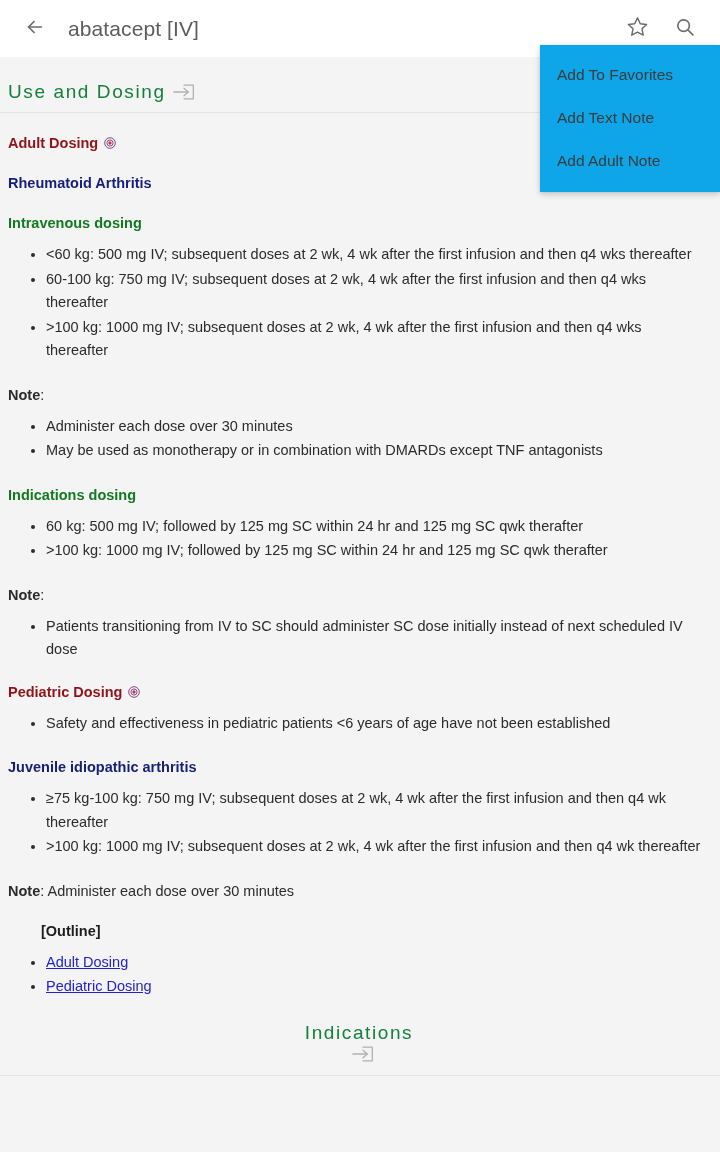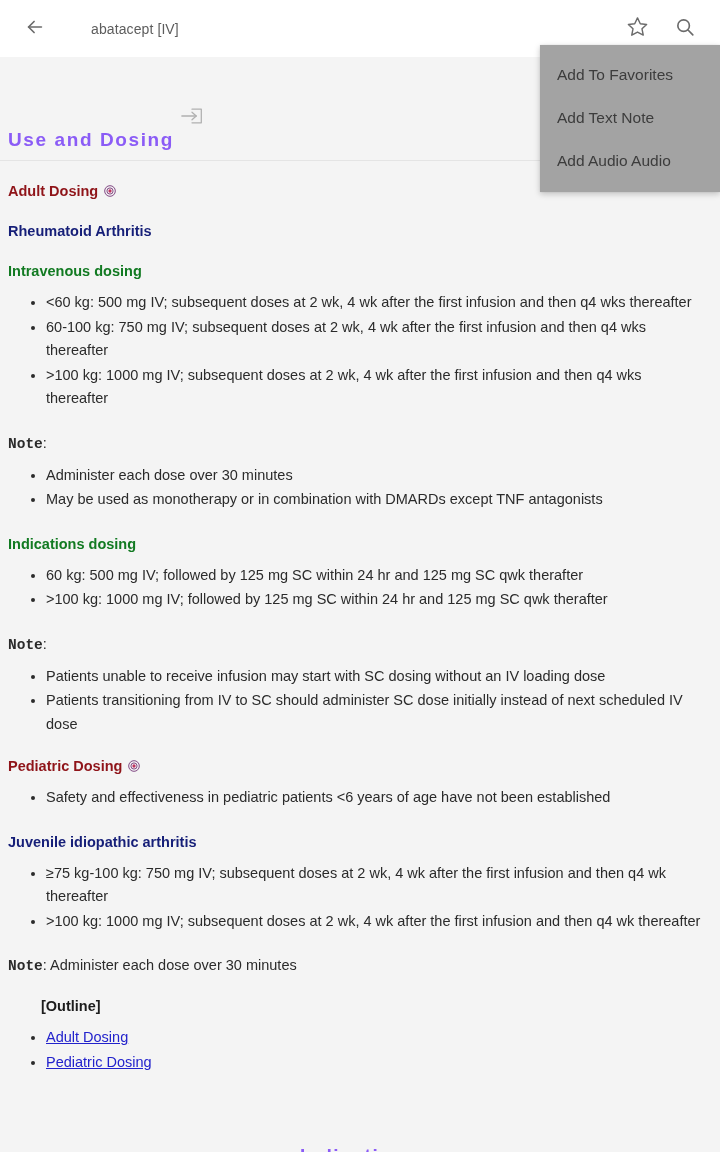--- a/index.html
+++ b/index.html
@@ -27,42 +27,42 @@
     padding: 0 18px 0 20px;
     z-index: 5;
   }
   .appbar .back {
     width: 30px; height: 30px;
     display: flex; align-items: center; justify-content: center;
     flex: 0 0 auto;
     cursor: pointer;
   }
   .appbar .title {
-    margin-left: 41px;
-    font-size: 14px;
+    margin-left: 18px;
+    font-size: 21px;
     color: #5d5d5d;
     font-weight: 400;
     letter-spacing: .1px;
     white-space: nowrap;
   }
   .appbar .spacer { flex: 1 1 auto; }
   .appbar .act {
     width: 34px; height: 34px;
     display: flex; align-items: center; justify-content: center;
     cursor: pointer;
     flex: 0 0 auto;
   }
   .appbar .act + .act { margin-left: 14px; }
 
   
   .menu {
     position: absolute;
     top: 45px; right: 0;
     width: 180px;
-    background: #a3a3a3;
+    background: #0ea5e9;
     box-shadow: 0 2px 6px rgba(0,0,0,.22), 0 0 1px rgba(0,0,0,.12);
     z-index: 30;
     padding: 8px 0 10px 0;
   }
   .menu-item {
     height: 43px;
     display: flex; align-items: center;
     padding: 0 0 0 17px;
     font-size: 15.5px;
     color: #3c3c3c;
@@ -81,24 +81,23 @@
 
   .section-head {
     padding: 24px 10px 9px 8px;
     border-bottom: 1px solid #e4e4e4;
     display: flex;
     align-items: center;
   }
   .section-head.bottom { padding-top: 22px; padding-bottom: 11px; flex-direction: column; }
   .section-title {
     font-size: 19px;
-    font-weight: 700;
-    color: #8b5cf6;
+    font-weight: 400;
+    color: #15803d;
     letter-spacing: 1.6px;
-    margin-top: 48px;
   }
   .jump-icon {
     margin-left: 7px;
     display: inline-flex;
     align-items: center;
     cursor: pointer;
   }
 
   .body-block { padding: 0 10px 0 8px; }
 
@@ -122,21 +121,21 @@
     color: #127a22;
     font-weight: 700;
     font-size: 14.5px;
     margin: 24px 0 0 0;
   }
   .note-line {
     color: #2b2b2b;
     font-size: 14.5px;
     margin: 24px 0 0 0;
   }
-  .note-line b { font-weight: 700; font-family: Liberation Mono, monospace; }
+  .note-line b { font-weight: 700; }
 
   ul.bullets {
     margin: 12px 0 0 0;
     padding: 0 0 0 38px;
     list-style: none;
   }
   ul.bullets li {
     position: relative;
     color: #2b2b2b;
     font-size: 14.5px;
@@ -194,21 +193,21 @@
         <svg width="22" height="22" viewBox="0 0 24 24" fill="none" stroke="#6b6b6b" stroke-width="1.8" stroke-linecap="round">
           <circle cx="10.5" cy="10.5" r="6.3"></circle>
             <line x1="15.3" y1="15.3" x2="20.5" y2="20.5"></line>
         </svg>
       </span>
     </div>
 
     <div class="menu">
       <div class="menu-item">Add To Favorites</div>
       <div class="menu-item">Add Text Note</div>
-      <div class="menu-item">Add Audio Audio</div>
+      <div class="menu-item">Add Adult Note</div>
     </div>
   </div>
 
   <div class="content">
 
     <div class="section-head">
       <span class="section-title">Use and Dosing</span>
       <span class="jump-icon">
         <svg width="22" height="20" viewBox="0 0 26 22" fill="none" stroke="#b0b0b0" stroke-width="1.5">
           <polyline points="13,3 24,3 24,19 13,19" stroke-linecap="round" stroke-linejoin="round"></polyline>
@@ -247,21 +246,20 @@
       </ul>
 
       <div class="h-green">Indications dosing</div>
       <ul class="bullets">
         <li>60 kg: 500 mg IV; followed by 125 mg SC within 24 hr and 125 mg SC qwk therafter</li>
         <li>&gt;100 kg: 1000 mg IV; followed by 125 mg SC within 24 hr and 125 mg SC qwk therafter</li>
       </ul>
 
       <div class="note-line"><b>Note</b><span>:</span></div>
       <ul class="bullets">
-        <li>Patients unable to receive infusion may start with SC dosing without an IV loading dose</li>
         <li>Patients transitioning from IV to SC should administer SC dose initially instead of next scheduled IV dose</li>
       </ul>
 
       <div class="h-red">
         <span>Pediatric Dosing</span>
         <span class="badge-icon">
           <svg width="12" height="12" viewBox="0 0 14 14">
             <circle cx="7" cy="7" r="6.2" fill="none" stroke="#6f2e72" stroke-width="1"></circle>
             <circle cx="7" cy="7" r="3.6" fill="none" stroke="#6f2e72" stroke-width="1"></circle>
             <circle cx="7" cy="7" r="1.9" fill="#c0335f"></circle>

